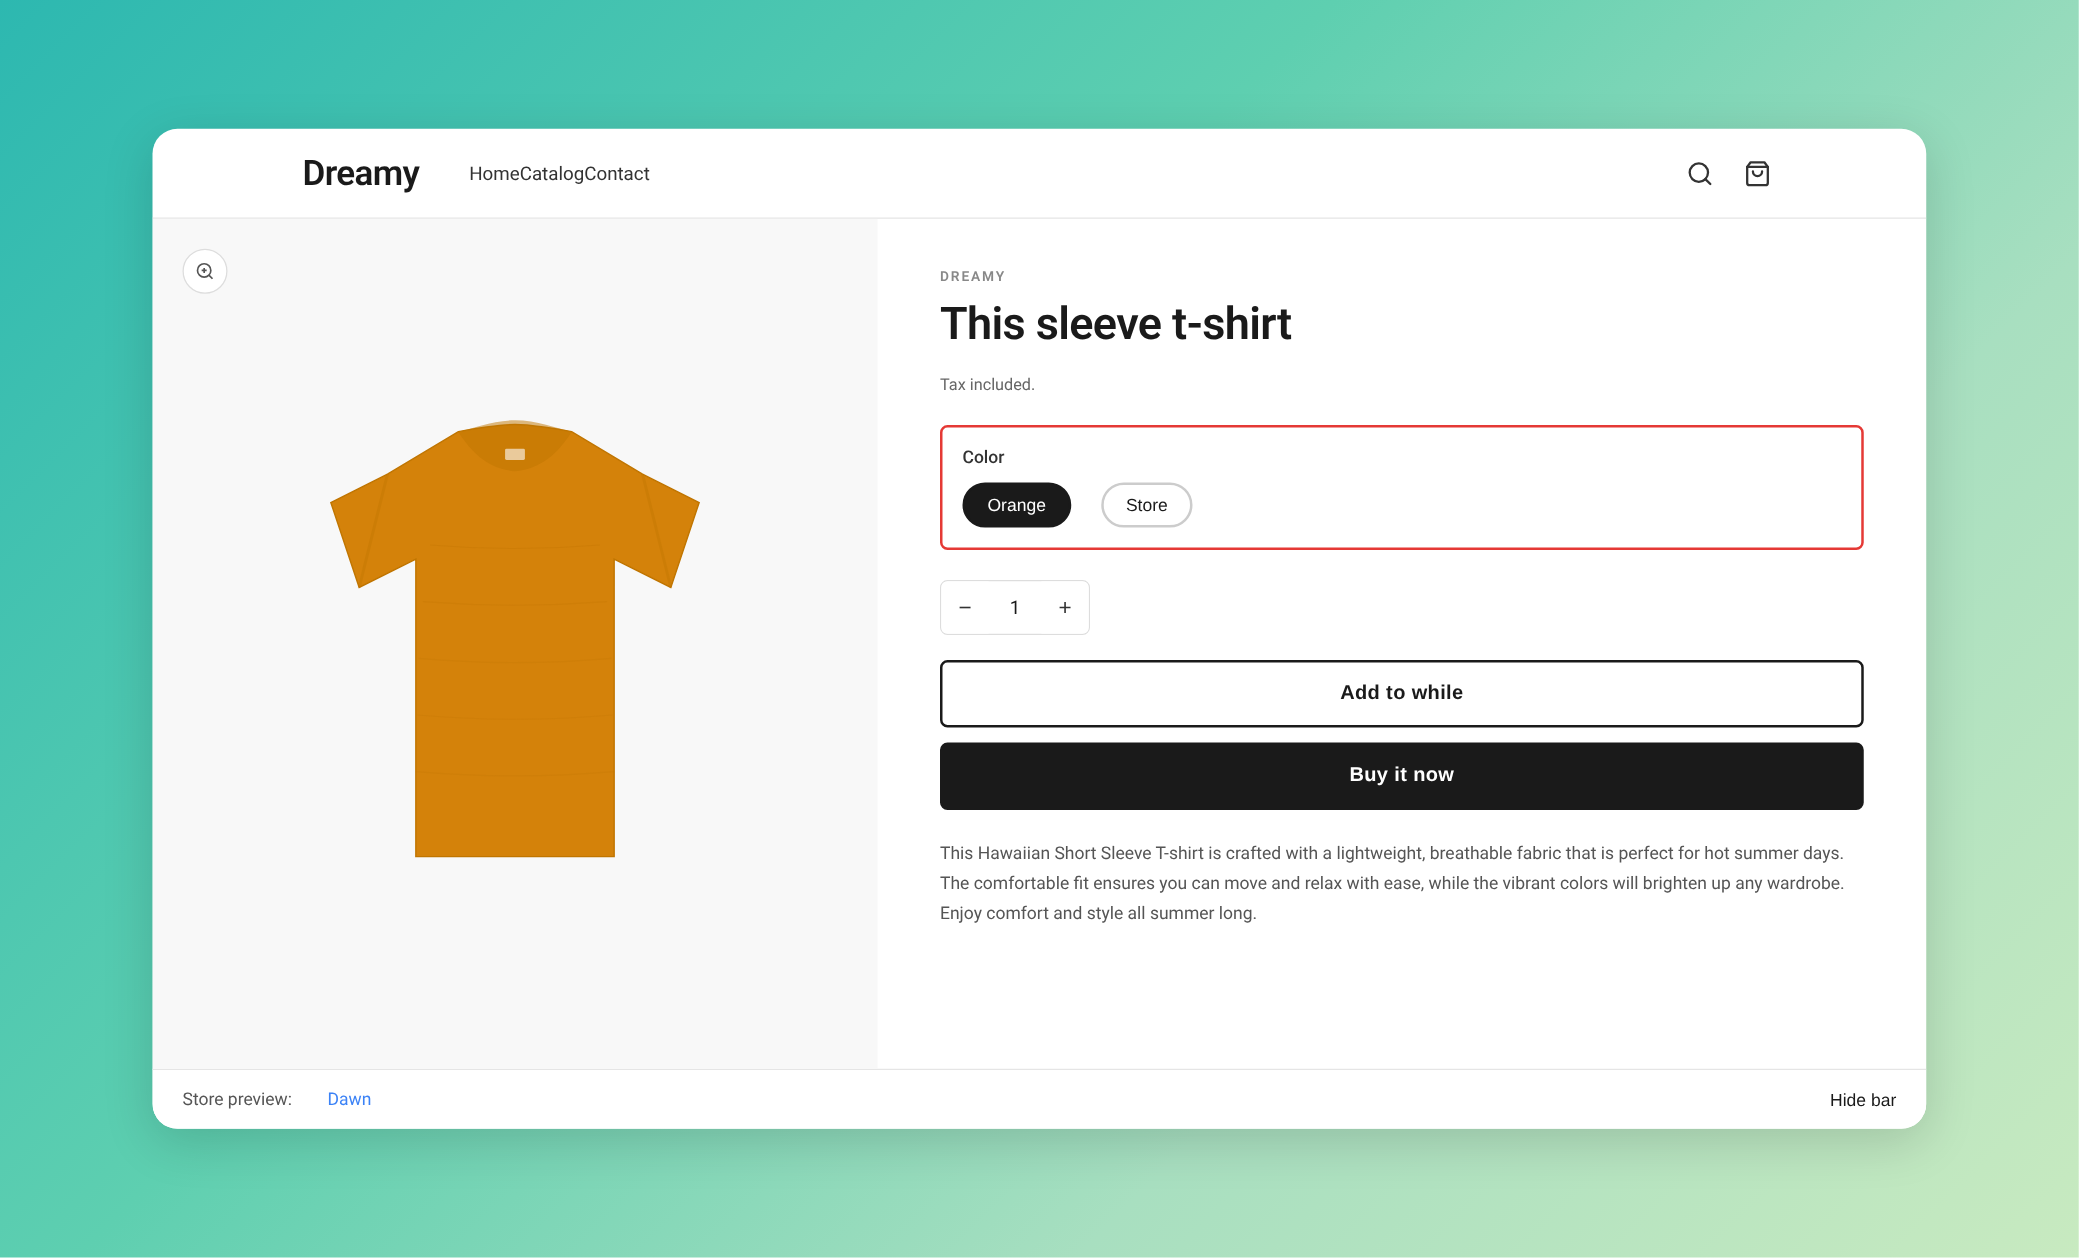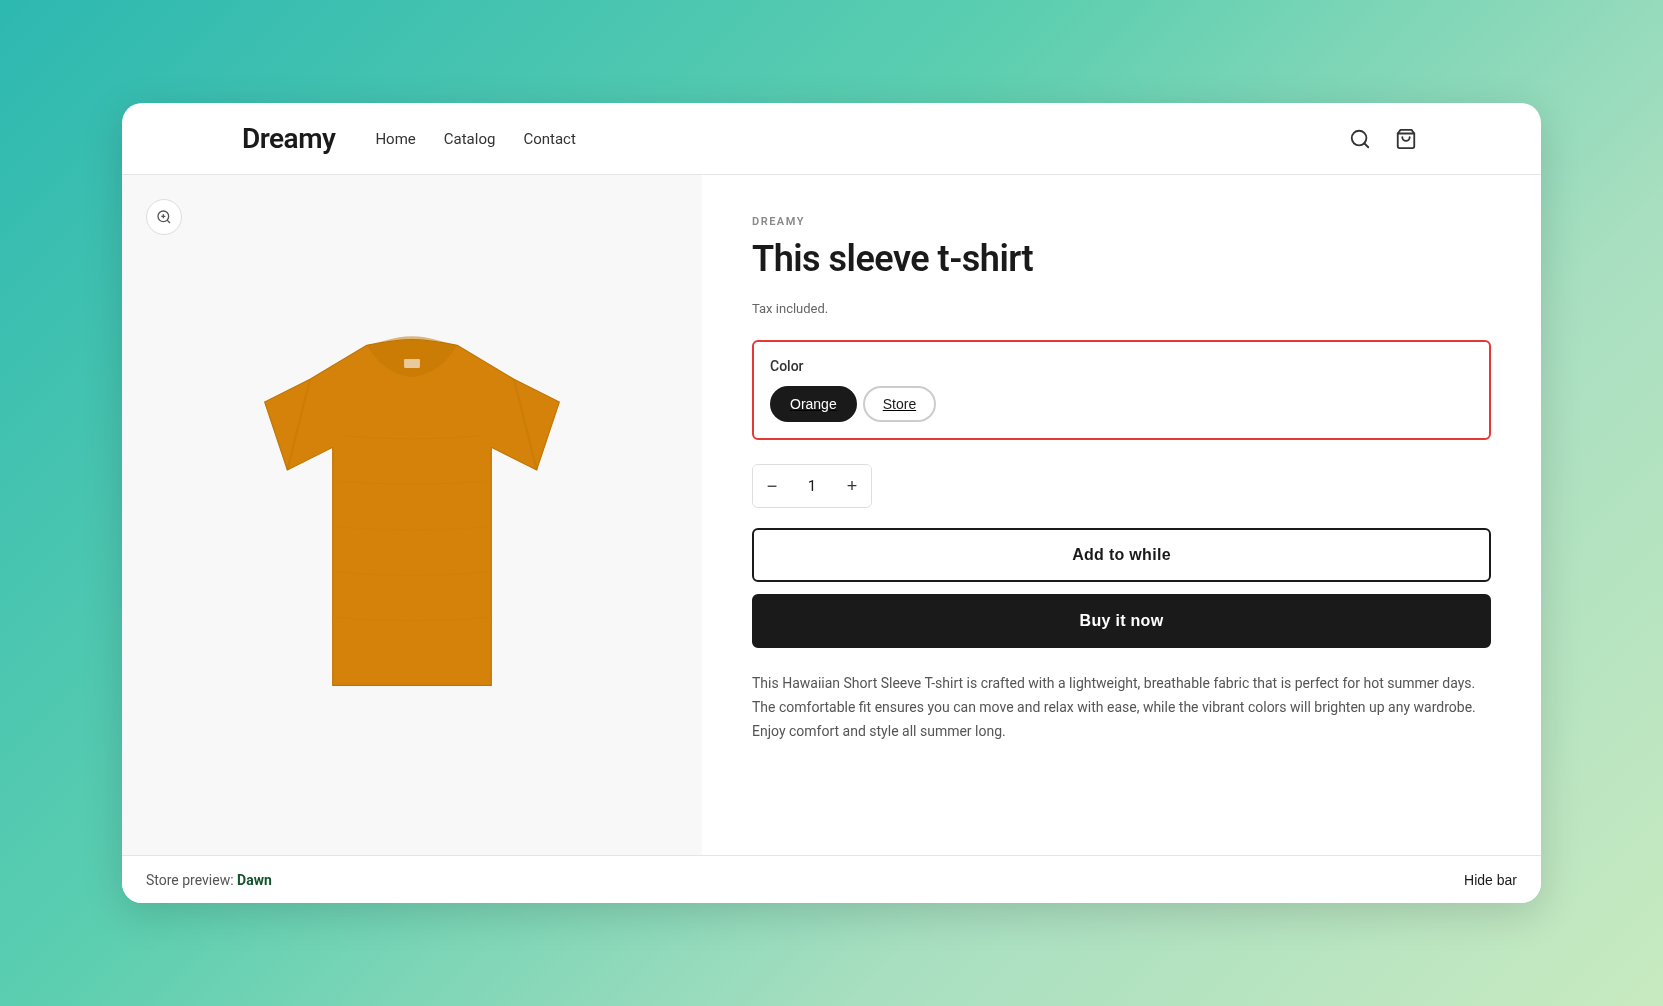--- a/index.html
+++ b/index.html
@@ -34,21 +34,20 @@
     }
     .brand-name {
       font-size: 28px;
       font-weight: 600;
       color: #1a1a1a;
       margin-right: 40px;
       letter-spacing: -0.5px;
     }
     .nav {
       display: flex;
-      gap: 28px;
     }
     .nav-link {
       font-size: 15px;
       color: #333;
       text-decoration: none;
       cursor: pointer;
     }
     .header-icons {
       margin-left: auto;
       display: flex;
@@ -138,22 +137,21 @@
       padding: 16px;
     }
     .option-label {
       font-size: 14px;
       color: #333;
       margin-bottom: 12px;
       font-weight: 500;
     }
     .color-options {
       display: flex;
-      gap: 6px;
-      text-decoration: underline;
+      gap: 24px;
     }
     .color-btn {
       padding: 8px 18px;
       border-radius: 30px;
       border: 2px solid #333;
       cursor: pointer;
       font-size: 14px;
       font-weight: 500;
       transition: all 0.15s;
     }
@@ -244,22 +242,23 @@
       display: flex;
       align-items: center;
       padding: 0 24px;
       flex-shrink: 0;
     }
     .store-preview-text {
       font-size: 14px;
       color: #555;
     }
     .store-preview-text strong {
-      font-weight: 700;
-      color: #14532d;
+      font-weight: 400;
+      color: #3b82f6;
+      margin-left: 25px;
     }
     .hide-bar-btn {
       margin-left: auto;
       font-size: 14px;
       color: #1a1a1a;
       background: none;
       border: none;
       cursor: pointer;
       font-weight: 500;
     }

